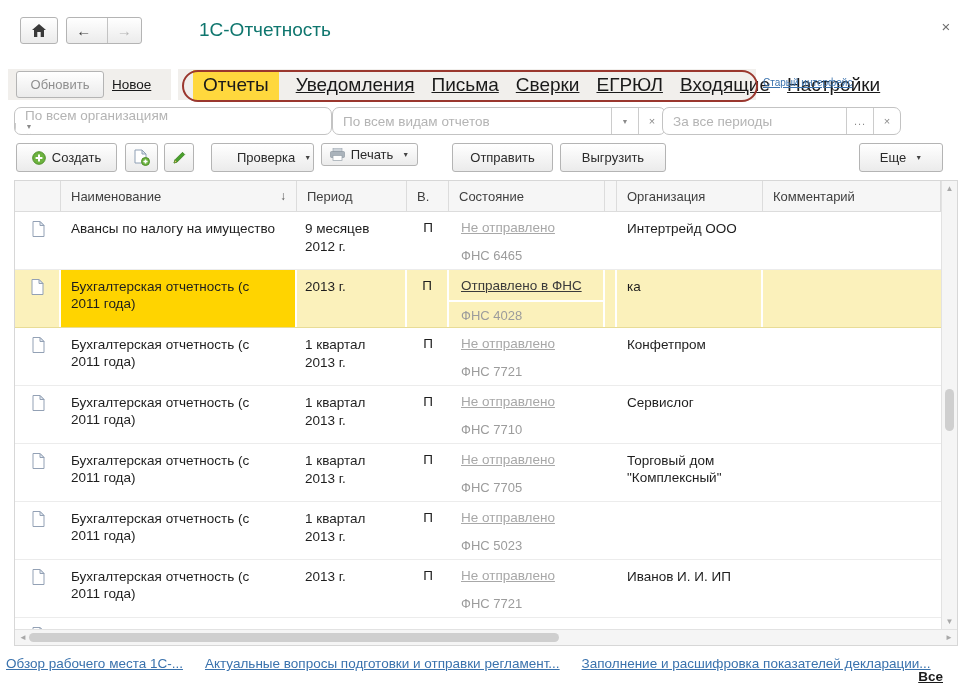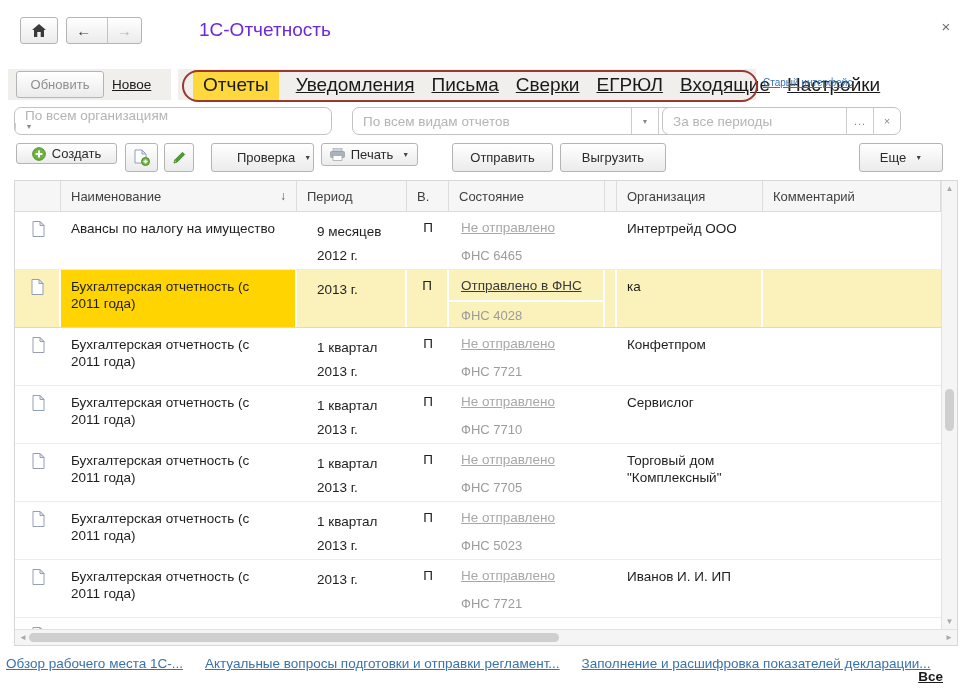--- a/index.html
+++ b/index.html
@@ -10,65 +10,65 @@
   .btn{display:inline-flex;align-items:center;justify-content:center;gap:6px;
        background:linear-gradient(#ffffff,#ebebeb);border:1px solid #b4b4b4;border-radius:3px;
        color:#2b2b2b;font-size:13px;box-sizing:border-box;cursor:default;}
 
   
   .home-btn{position:absolute;left:20px;top:17px;width:38px;height:27px;}
   .navpair{position:absolute;left:66px;top:17px;width:76px;height:27px;padding:0;}
   .nav-half{flex:1;height:100%;display:flex;align-items:center;justify-content:center;font-size:15px;}
   .nav-half.fwd{border-left:1px solid #c3c3c3;color:#b5b5b5;}
   .nav-half.back{color:#3a3a3a;font-weight:700;}
-  .title{position:absolute;left:199px;top:19px;font-size:19px;color:#6d28d9;text-align:center;}
+  .title{position:absolute;left:199px;top:19px;font-size:19px;color:#0f766e;text-align:center;}
   .close{position:absolute;left:936px;top:18px;font-size:15px;color:#6e6e6e;width:20px;text-align:center;}
 
   
   .strip1{position:absolute;left:8px;top:69px;width:163px;height:31px;background:#f1efec;}
   .strip2{position:absolute;left:178px;top:69px;width:578px;height:31px;background:#f1efec;}
   .refresh{position:absolute;left:16px;top:71px;width:88px;height:27px;color:#8f8f8f;}
   .new-link{position:absolute;left:112px;top:77px;font-size:13.5px;color:#1a1a1a;text-decoration:underline;}
   .tabs{position:absolute;left:193px;top:69px;height:31px;display:flex;align-items:center;gap:17px;font-size:19px;}
   .tab{color:#1a1a1a;text-decoration:underline;white-space:nowrap;}
   .tab.active{background:#ffd83d;padding:4px 10px;text-decoration:none;}
   .oval{position:absolute;left:182px;top:70px;width:572px;height:28px;border:2px solid #9a372e;border-radius:16px;pointer-events:none;}
   .old-int{position:absolute;left:763px;top:77px;color:#3a72ad;text-decoration:underline;font-size:10px;}
 
   
   .field{position:absolute;top:107px;height:28px;border:1px solid #c3c3c3;border-radius:7px;display:flex;box-sizing:border-box;background:#fff;overflow:hidden;}
   .field input{flex:1;border:none;outline:none;padding:0 10px;font-size:13.5px;color:#333;font-family:inherit;background:transparent;min-width:0;}
   .field input::placeholder{color:#b4b4b4;}
   .fseg{width:26px;display:flex;align-items:center;justify-content:center;border-left:1px solid #cccccc;color:#8a8a8a;}
   .fseg.arr{font-size:7px;} .fseg.x{font-size:11px;} .fseg.dots{font-size:11px;letter-spacing:1px;}
-  .f1{left:14px;width:318px;flex-direction:column;} .f2{left:352px;width:334px;} .f3{left:662px;width:239px;}
-
-  
-  .act-create{position:absolute;left:16px;top:143px;width:101px;height:21px;}
+  .f1{left:14px;width:318px;flex-direction:column;} .f2{left:332px;width:334px;} .f3{left:662px;width:239px;}
+
+  
+  .act-create{position:absolute;left:16px;top:143px;width:101px;height:29px;}
   .act-copy{position:absolute;left:125px;top:143px;width:33px;height:29px;}
   .act-edit{position:absolute;left:164px;top:143px;width:30px;height:29px;}
   .act-check{position:absolute;left:211px;top:143px;width:103px;height:29px;padding-left:29px;}
   .act-print{position:absolute;left:321px;top:143px;width:97px;height:23px;}
   .act-send{position:absolute;left:452px;top:143px;width:101px;height:29px;}
   .act-export{position:absolute;left:560px;top:143px;width:106px;height:29px;}
   .act-more{position:absolute;left:859px;top:143px;width:84px;height:29px;}
   .caret{font-size:7px;color:#444;margin-left:3px;}
 
   
   .table{position:absolute;left:14px;top:180px;width:944px;height:466px;border:1px solid #d7d7d7;box-sizing:border-box;background:#fff;}
   .grid{display:grid;grid-template-columns:46px 236px 110px 42px 156px 12px 146px auto;}
   .thead{height:31px;background:#f6f6f6;border-bottom:1px solid #dcdcdc;padding-right:16px;box-sizing:border-box;}
   .th{display:flex;align-items:center;padding-left:10px;font-size:13px;color:#3f3f3f;border-right:1px solid #dcdcdc;overflow:hidden;}
   .th.name{justify-content:space-between;padding-right:10px;}
   .sort{font-size:12px;color:#555;}
   .rows{position:absolute;top:31px;left:0;right:16px;bottom:16px;overflow:hidden;}
   .trow{height:58px;border-bottom:1px solid #ececec;box-sizing:border-box;font-size:13.5px;color:#1e1e1e;}
   .c-icon{display:flex;justify-content:center;align-items:flex-start;padding-top:9px;}
   .c-name{padding:8px 18px 0 10px;line-height:17px;}
-  .c-period{padding:8px 8px 0 8px;line-height:24px;margin-left:12px;}
+  .c-period{padding:8px 8px 0 8px;line-height:18px;}
   .c-v{padding-top:8px;text-align:center;}
   .c-state{padding-left:0;}
   .line1{padding:8px 0 4px 12px;height:18px;}
   .state-link{text-decoration:underline;}
   .gray{color:#a8a8a8;}
   .darklink{color:#3b3b3b;}
   .line2{color:#9c9c9c;padding:6px 0 0 12px;font-size:13px;}
   .c-org{padding:8px 8px 0 10px;line-height:17px;}
   .c-comment{padding:8px 8px 0 10px;}
 

